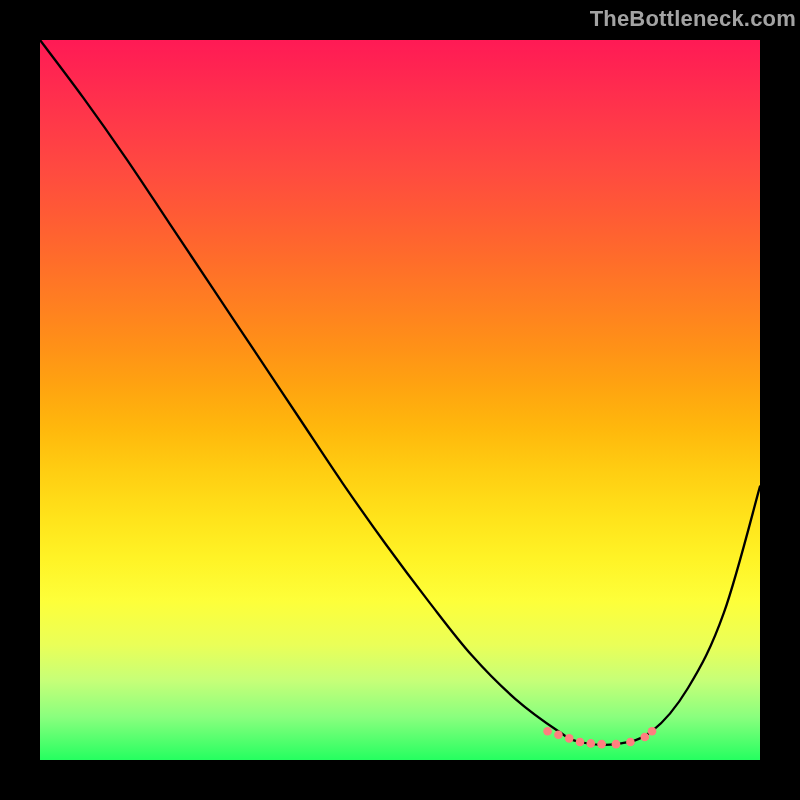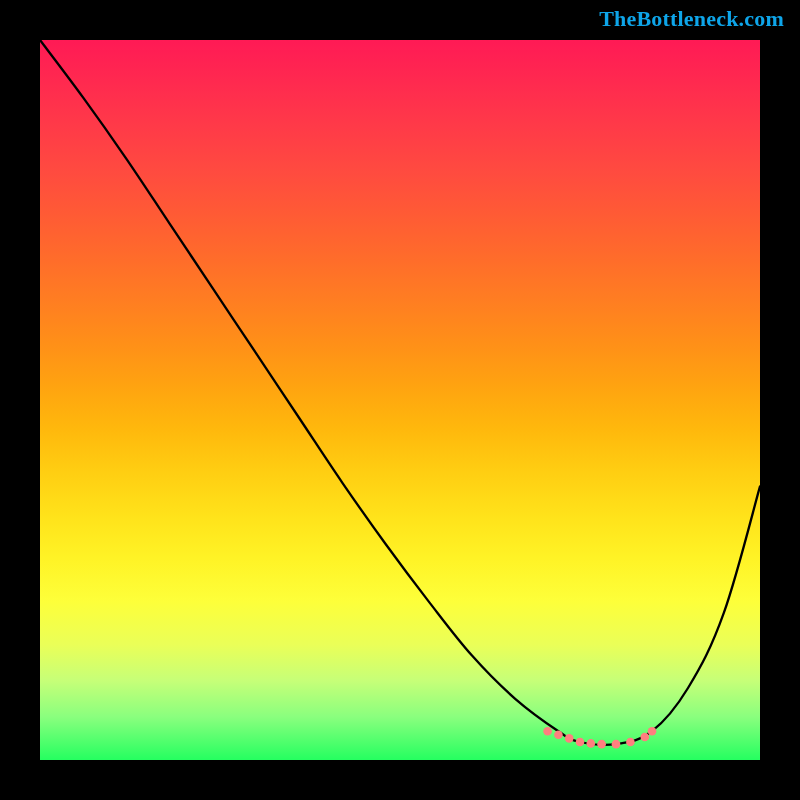--- a/index.html
+++ b/index.html
@@ -47,27 +47,26 @@
   svg.curve {
     position: absolute;
     left: 0; top: 0;
     width: 720px;
     height: 720px;
     overflow: visible;
   }
   .watermark {
     position: absolute;
     top: 6px;
-    right: 16px;
-    color: #0ea5e9;
+    right: 4px;
+    color: #a3a3a3;
     font-size: 22px;
     font-weight: 600;
     letter-spacing: 0.2px;
     user-select: none;
-    font-family: Liberation Serif, serif;
   }
 </style>
 </head>
 <body>
 
 <div class="frame">
   <div class="watermark">TheBottleneck.com</div>
 
   <div class="plot">
     <svg class="curve" viewBox="0 0 1000 1000" preserveAspectRatio="none">

